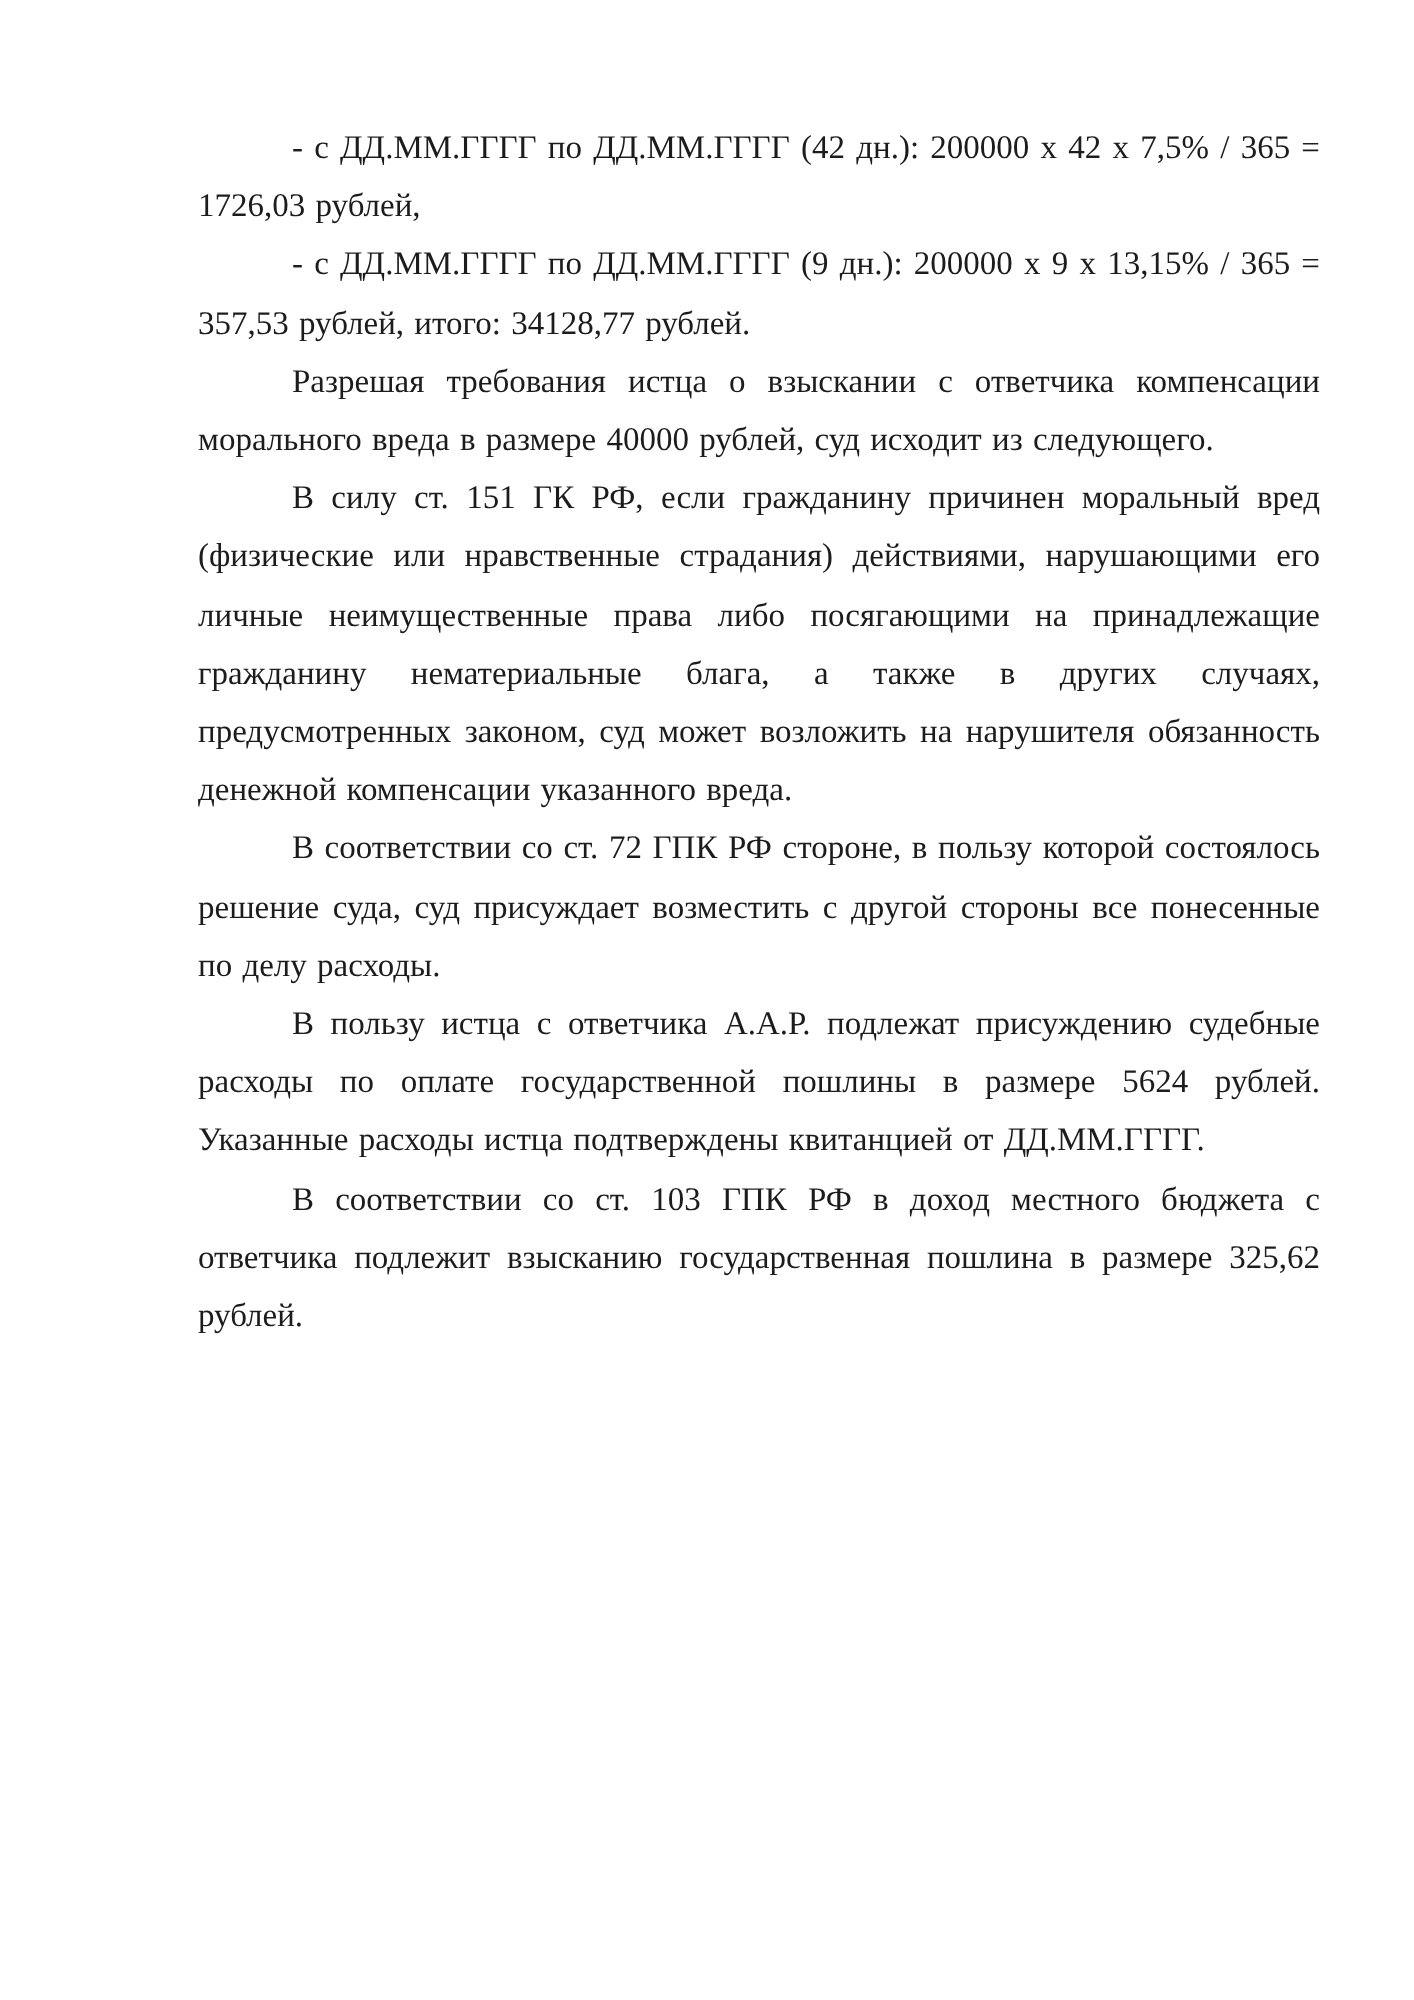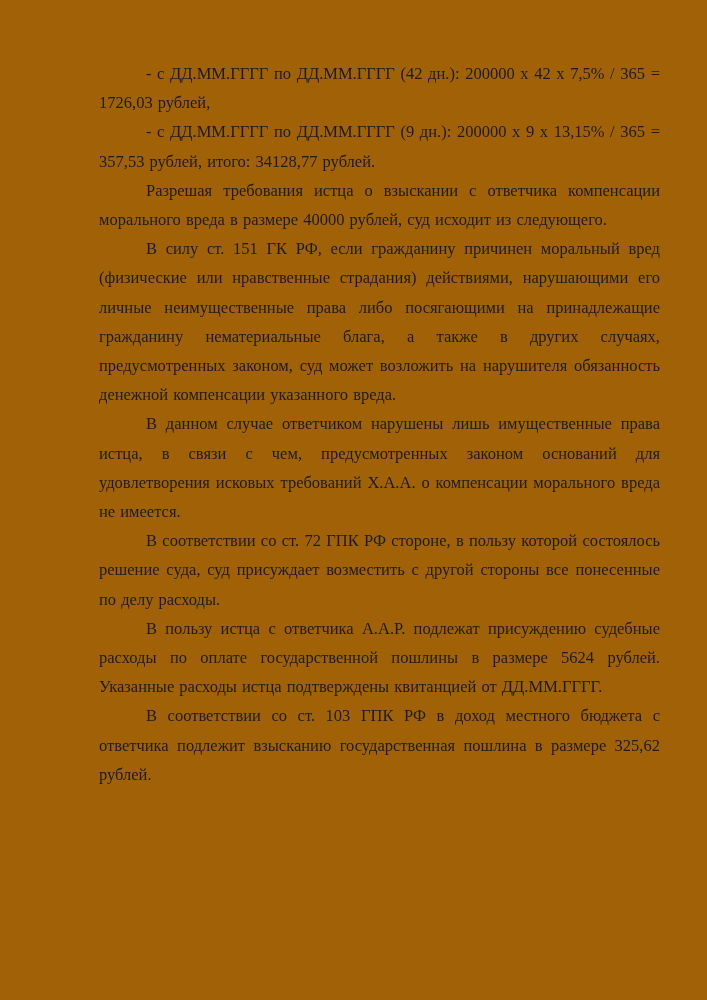--- a/index.html
+++ b/index.html
@@ -4,21 +4,21 @@
 <style>
   html, body {
     margin: 0;
     padding: 0;
     background: #e8e8e8;
   }
   .page {
     position: relative;
     width: 707px;
     height: 1000px;
-    background: #a16207;
+    background: #ffffff;
     overflow: hidden;
     margin: 0 auto;
     box-sizing: border-box;
   }
   .doc-content {
     position: absolute;
     left: 99px;
     top: 59px;
     width: 561px;
   }
@@ -36,18 +36,17 @@
 </style>
 </head>
 <body>
 
 <div class="page">
   <div class="doc-content">
     <p>- с ДД.ММ.ГГГГ по ДД.ММ.ГГГГ (42 дн.): 200000 х 42 х 7,5% / 365 = 1726,03 рублей,</p>
     <p>- с ДД.ММ.ГГГГ по ДД.ММ.ГГГГ (9 дн.): 200000 х 9 х 13,15% / 365 = 357,53 рублей, итого: 34128,77 рублей.</p>
     <p>Разрешая требования истца о взыскании с ответчика компенсации морального вреда в размере 40000 рублей, суд исходит из следующего.</p>
     <p>В силу ст. 151 ГК РФ, если гражданину причинен моральный вред (физические или нравственные страдания) действиями, нарушающими его личные неимущественные права либо посягающими на принадлежащие гражданину нематериальные блага, а также в других случаях, предусмотренных законом, суд может возложить на нарушителя обязанность денежной компенсации указанного вреда.</p>
-    <p>В данном случае ответчиком нарушены лишь имущественные права истца, в связи с чем, предусмотренных законом оснований для удовлетворения исковых требований Х.А.А. о компенсации морального вреда не имеется.</p>
     <p>В соответствии со ст. 72 ГПК РФ стороне, в пользу которой состоялось решение суда, суд присуждает возместить с другой стороны все понесенные по делу расходы.</p>
     <p>В пользу истца с ответчика А.А.Р. подлежат присуждению судебные расходы по оплате государственной пошлины в размере 5624 рублей. Указанные расходы истца подтверждены квитанцией от ДД.ММ.ГГГГ.</p>
     <p>В соответствии со ст. 103 ГПК РФ в доход местного бюджета с ответчика подлежит взысканию государственная пошлина в размере 325,62 рублей.</p>
   </div>
 </div>
 
 </body></html>

